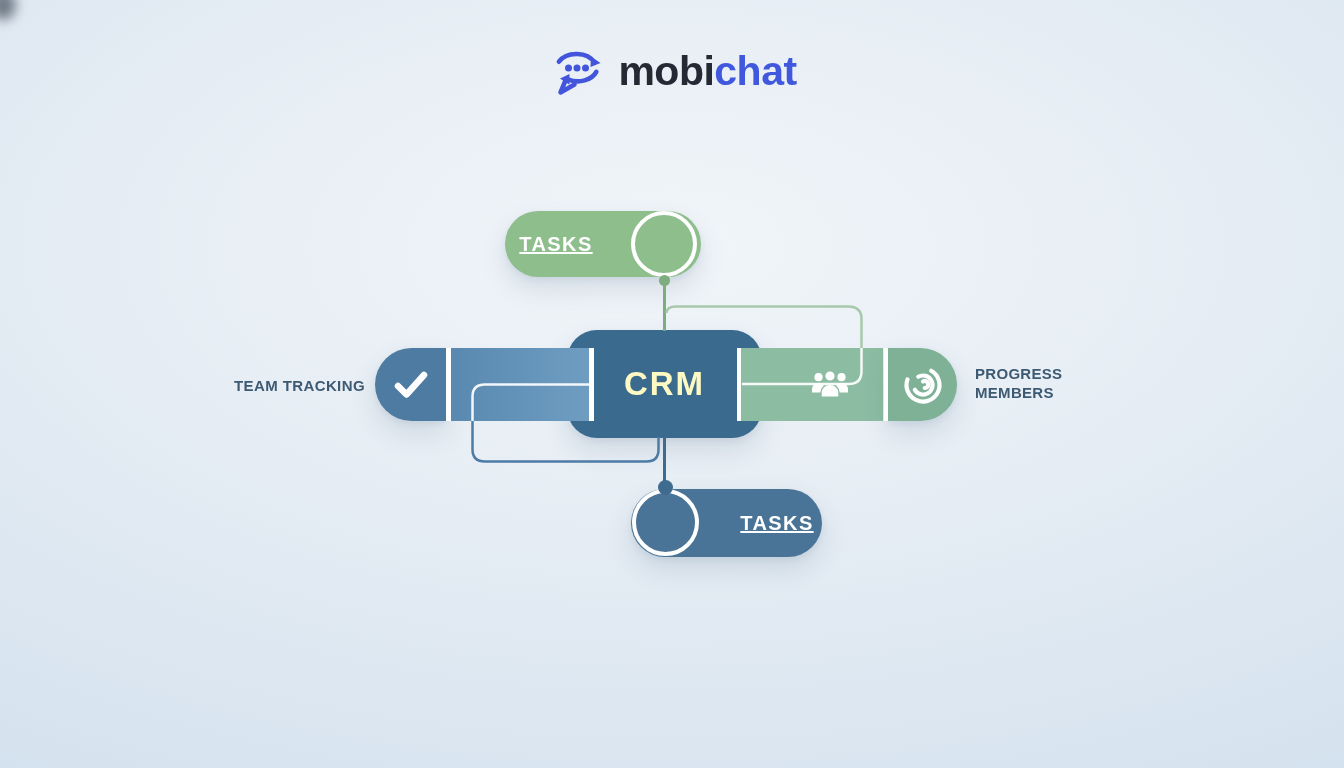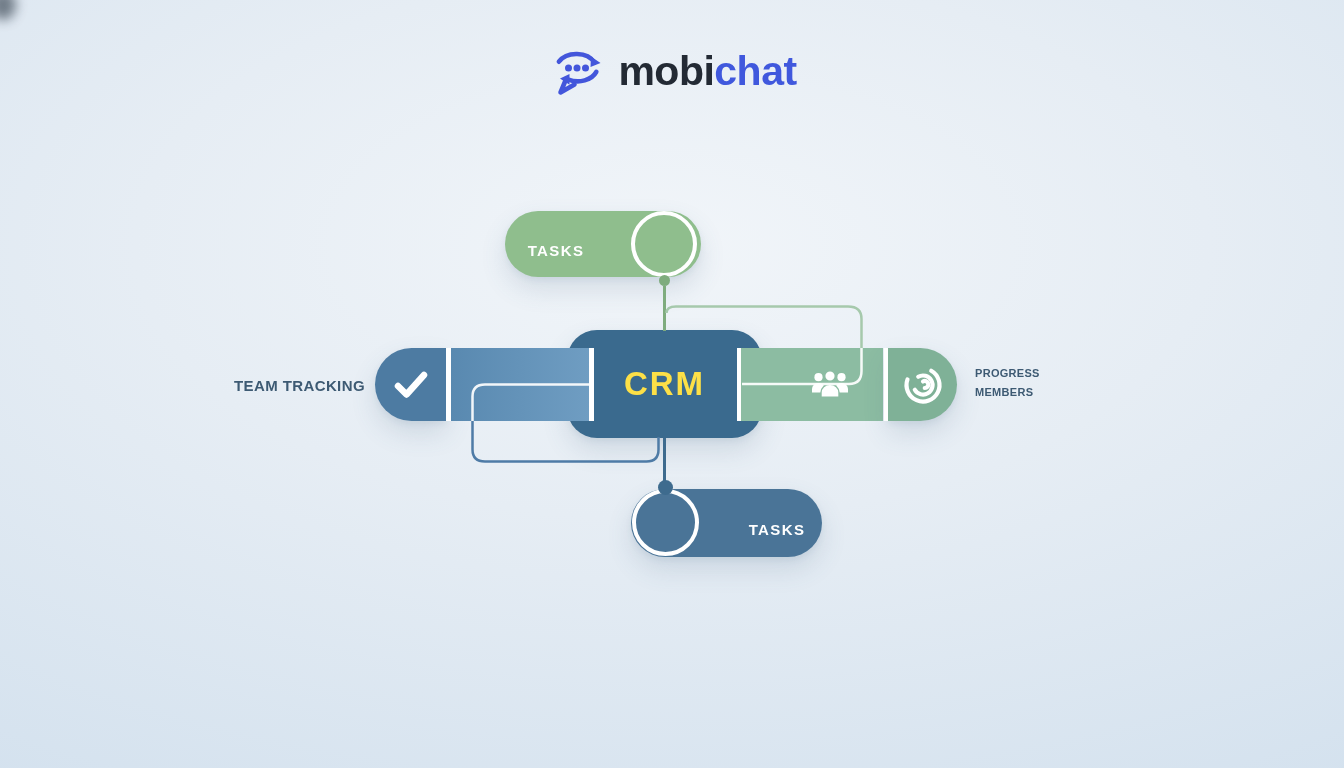--- a/index.html
+++ b/index.html
@@ -18,32 +18,32 @@
     position:absolute;top:46px;left:0;width:100%;
     display:flex;justify-content:center;align-items:center;gap:9px;
   }
   .logo svg{display:block;}
   .brand{font-size:41px;font-weight:bold;letter-spacing:-0.5px;line-height:1;}
   .brand .dark{color:#232a34;}
   .brand .accent{color:#4058dd;}
   .shape{position:absolute;box-sizing:border-box;}
   .soft{box-shadow:0 12px 26px rgba(70,100,132,.16), 0 3px 6px rgba(70,100,132,.08);}
   .pill-label{
-    position:absolute;top:6px;height:100%;display:flex;align-items:center;justify-content:center;
-    color:#fff;font-size:15px;font-weight:bold;letter-spacing:1.4px;
+    position:absolute;top:0;height:100%;display:flex;align-items:center;justify-content:center;
+    color:#fff;font-size:20px;font-weight:bold;letter-spacing:1.4px;text-decoration:underline;
   }
   
   .top-pill{left:505px;top:211px;width:196px;height:66px;border-radius:33px;background:#8fbe8d;}
   .top-pill .pill-label{left:0;width:102px;}
   .top-circle{left:631px;top:211px;width:66px;height:66px;border-radius:50%;
     background:#8fbe8d;border:4px solid #ffffff;}
   .top-knob{left:659px;top:275px;width:11px;height:11px;border-radius:50%;background:#7fac7e;}
   
   .crm{left:567px;top:330px;width:195px;height:108px;border-radius:30px;background:#3a6a8e;
-    display:flex;align-items:center;justify-content:center;color:#fde047;
+    display:flex;align-items:center;justify-content:center;color:#fef9c3;
     font-size:33px;font-weight:bold;letter-spacing:2px;}
   
   .lbar1{left:375px;top:348px;width:71px;height:73px;border-radius:36.5px 0 0 36.5px;
     background:#4d7ba2;display:flex;align-items:center;justify-content:center;}
   .lbar2{left:450.5px;top:348px;width:138.5px;height:73px;
     background:linear-gradient(90deg,#5989b0,#6f9dc2);}
   
   .rbar1{left:741px;top:348px;width:142px;height:73px;background:#8cbca2;}
   .rbar2{left:888px;top:348px;width:69px;height:73px;border-radius:0 36.5px 36.5px 0;
     background:#7fb197;display:flex;align-items:center;justify-content:center;}
@@ -57,21 +57,21 @@
   .bottom-circle{left:632px;top:489px;width:67px;height:67px;border-radius:50%;
     background:#4a7497;border:4px solid #ffffff;}
   .bottom-knob{left:658px;top:480px;width:15px;height:15px;border-radius:50%;background:#3e6b8e;}
   
   .team-label{
     position:absolute;left:160px;top:377px;width:205px;text-align:right;
     font-size:15px;font-weight:bold;letter-spacing:.4px;color:#3d5a73;
   }
   .progress-label{
     position:absolute;left:975px;top:364px;text-align:left;
-    font-size:11px;font-weight:bold;letter-spacing:.3px;color:#3d5a73;line-height:19px;
+    font-size:15px;font-weight:bold;letter-spacing:.3px;color:#3d5a73;line-height:19px;
   }
   
   .overlay{position:absolute;left:0;top:0;pointer-events:none;}
 </style>
 </head>
 <body>
 
 <div class="stage">
 
   <div class="corner-smudge"></div>

